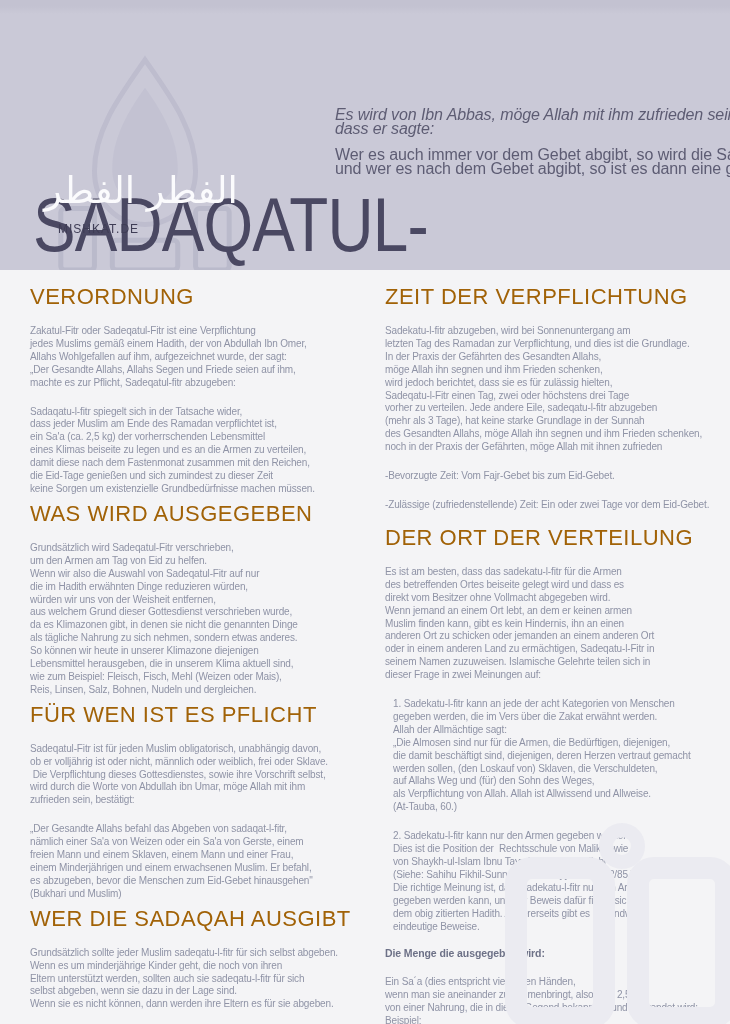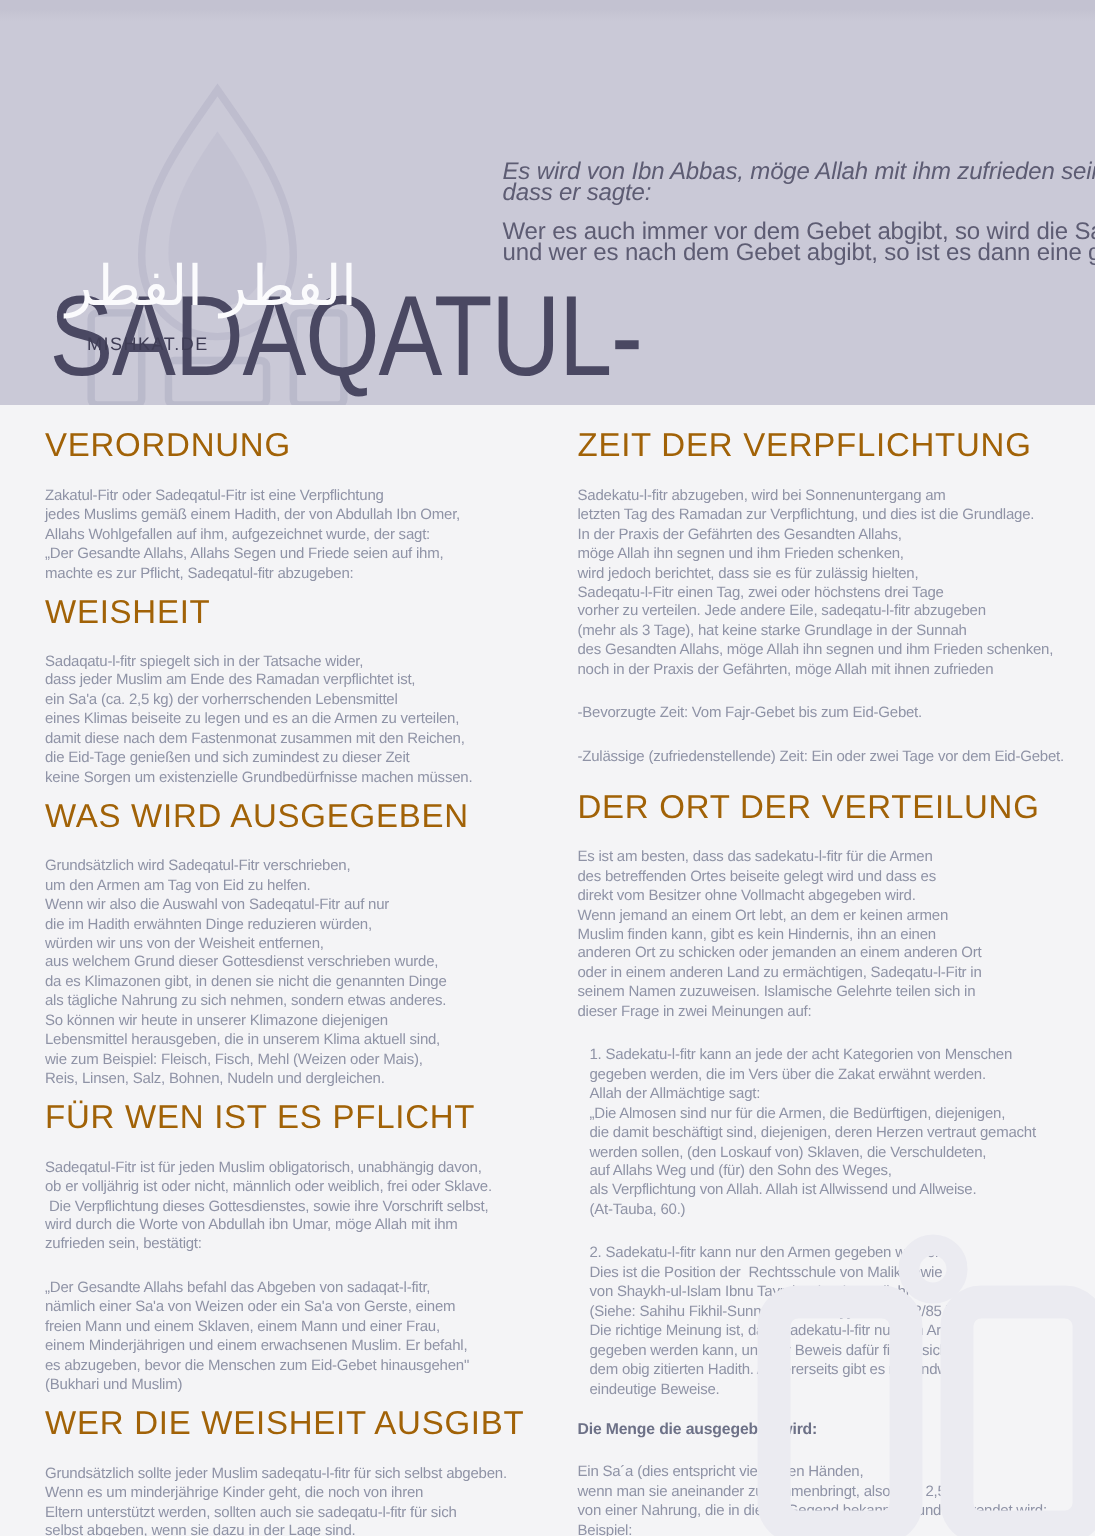--- a/index.html
+++ b/index.html
@@ -94,21 +94,20 @@
   <section>
     <h2 class="first">VERORDNUNG</h2>
     <p class="body">Zakatul-Fitr oder Sadeqatul-Fitr ist eine Verpflichtung
 jedes Muslims gemäß einem Hadith, der von Abdullah Ibn Omer,
 Allahs Wohlgefallen auf ihm, aufgezeichnet wurde, der sagt:
 „Der Gesandte Allahs, Allahs Segen und Friede seien auf ihm,
 machte es zur Pflicht, Sadeqatul-fitr abzugeben:</p>
   </section>
 
   <section>
-    <h2>WEISHEIT</h2>
     <p class="body">Sadaqatu-l-fitr spiegelt sich in der Tatsache wider,
 dass jeder Muslim am Ende des Ramadan verpflichtet ist,
 ein Sa'a (ca. 2,5 kg) der vorherrschenden Lebensmittel
 eines Klimas beiseite zu legen und es an die Armen zu verteilen,
 damit diese nach dem Fastenmonat zusammen mit den Reichen,
 die Eid-Tage genießen und sich zumindest zu dieser Zeit
 keine Sorgen um existenzielle Grundbedürfnisse machen müssen.</p>
   </section>
 
   <section>
@@ -136,21 +135,21 @@
 zufrieden sein, bestätigt:</p>
     <p class="body">„Der Gesandte Allahs befahl das Abgeben von sadaqat-l-fitr,
 nämlich einer Sa'a von Weizen oder ein Sa'a von Gerste, einem
 freien Mann und einem Sklaven, einem Mann und einer Frau,
 einem Minderjährigen und einem erwachsenen Muslim. Er befahl,
 es abzugeben, bevor die Menschen zum Eid-Gebet hinausgehen"
 (Bukhari und Muslim)</p>
   </section>
 
   <section>
-    <h2>WER DIE WEISHEIT AUSGIBT</h2>
+    <h2>WER DIE SADAQAH AUSGIBT</h2>
     <p class="body">Grundsätzlich sollte jeder Muslim sadeqatu-l-fitr für sich selbst abgeben.
 Wenn es um minderjährige Kinder geht, die noch von ihren
 Eltern unterstützt werden, sollten auch sie sadeqatu-l-fitr für sich
 selbst abgeben, wenn sie dazu in der Lage sind.
 Wenn sie es nicht können, dann werden ihre Eltern es für sie abgeben.</p>
   </section>
 </div>
 
 <div class="col" id="col-right">
 

